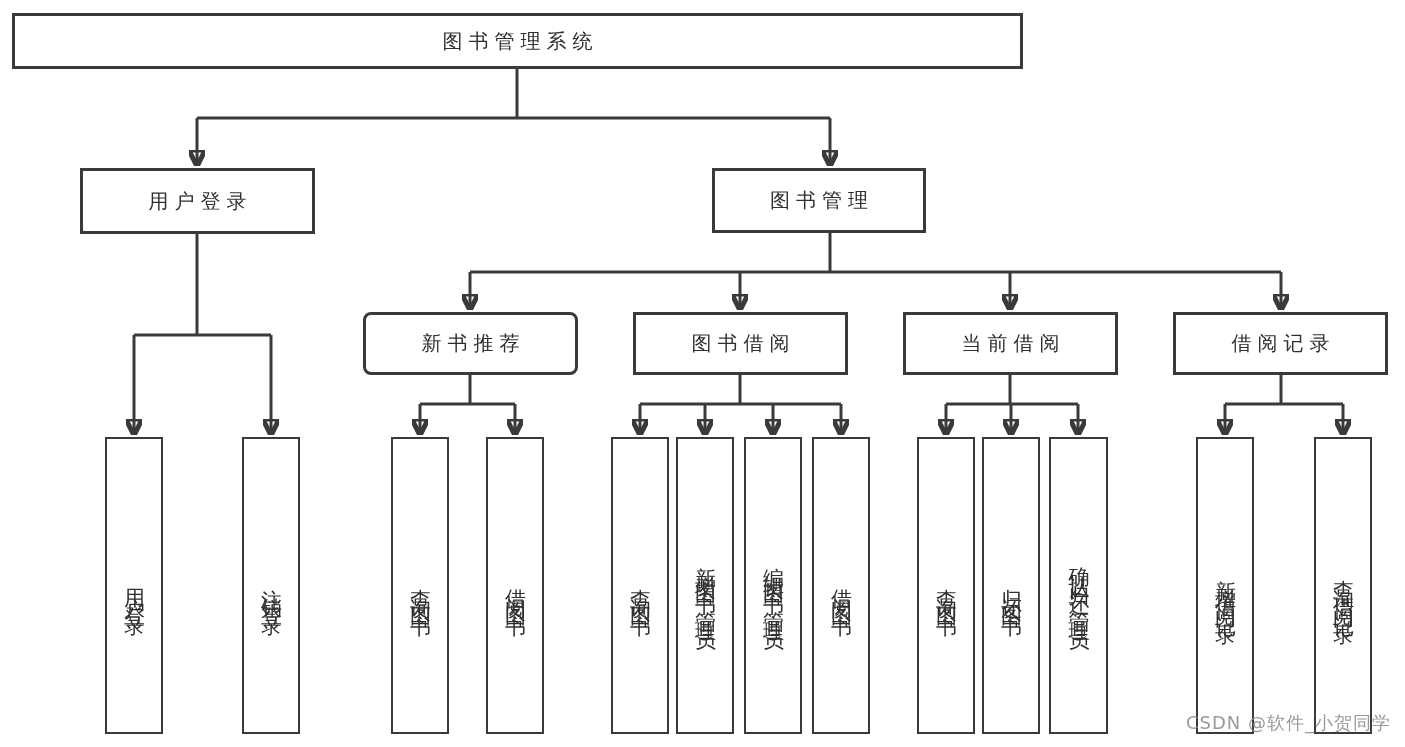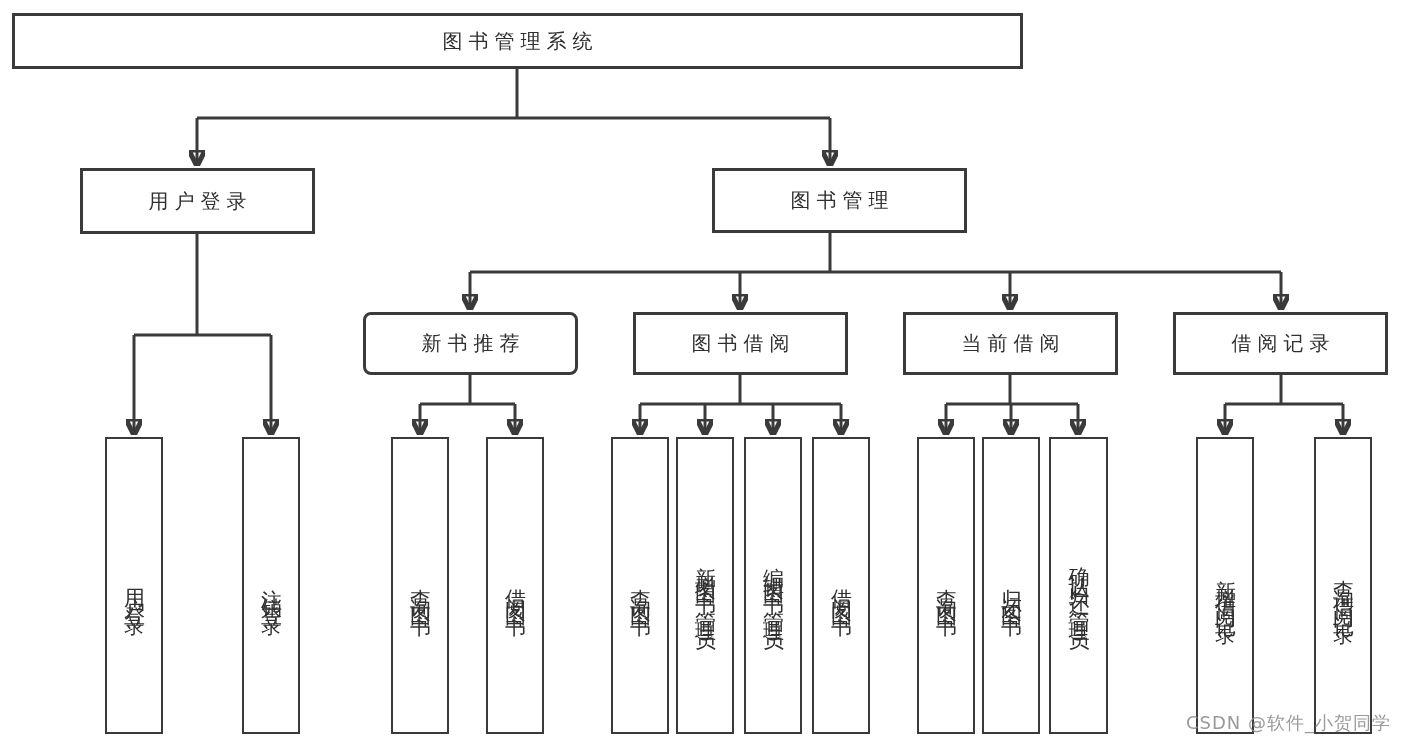--- a/index.html
+++ b/index.html
@@ -111,21 +111,21 @@
 
     <path d="M1281 375 V404"></path>
     <path d="M1225 404 H1343"></path>
     <path d="M1225 404 V433" marker-end="url(#arw)"></path>
     <path d="M1343 404 V433" marker-end="url(#arw)"></path>
   </svg>
 
   <div class="node" style="left:12px; top:13px; width:1011px; height:56px;">图书管理系统</div>
 
   <div class="node" style="left:80px; top:168px; width:235px; height:66px;">用户登录</div>
-  <div class="node" style="left:712px; top:168px; width:255px; height:65px;">图书管理</div>
+  <div class="node" style="left:712px; top:168px; width:214px; height:65px;">图书管理</div>
 
   <div class="node" style="left:363px; top:312px; width:215px; height:63px;border-radius:8px;">新书推荐</div>
   <div class="node" style="left:633px; top:312px; width:215px; height:63px;">图书借阅</div>
   <div class="node" style="left:903px; top:312px; width:215px; height:63px;">当前借阅</div>
   <div class="node" style="left:1173px; top:312px; width:215px; height:63px;">借阅记录</div>
 
   <div class="node leaf" style="left:105px; top:437px; width:58px; height:297px;">用户登录</div>
   <div class="node leaf" style="left:242px; top:437px; width:58px; height:297px;">注销登录</div>
 
   <div class="node leaf" style="left:391px; top:437px; width:58px; height:297px;">查询图书</div>

